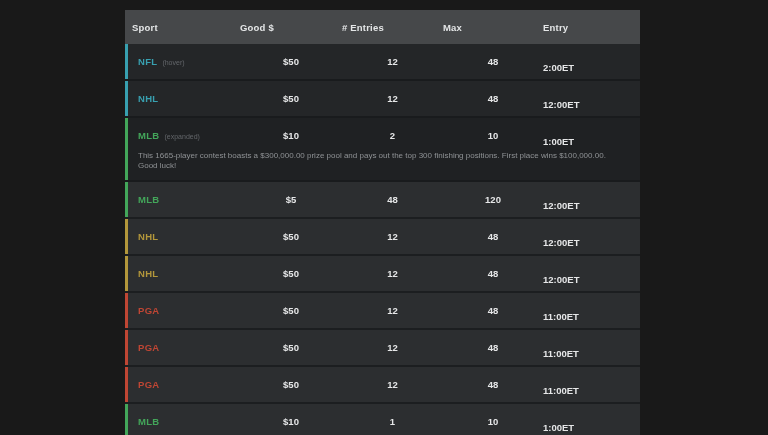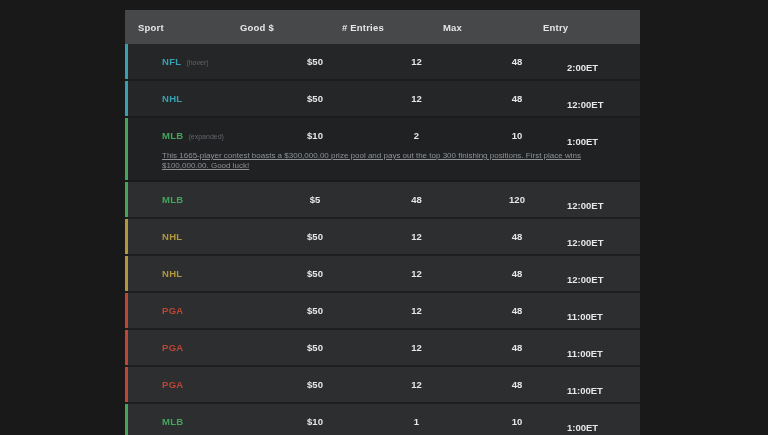--- a/index.html
+++ b/index.html
@@ -11,41 +11,41 @@
   }
   .table{
     position:absolute;left:125px;top:10px;width:515px;
   }
   .header-row{
     display:grid;grid-template-columns:115px 102px 101px 100px 1fr;
     align-items:center;height:34px;background:#46484a;
     color:#e4e6e7;font-size:9.5px;font-weight:bold;letter-spacing:.2px;
   }
   .header-row .cell{cursor:pointer;}
-  .cell.c0{padding-left:13px;}
+  .cell.c0{padding-left:7px;}
   .row{
-    position:relative;background:#2c2e30;border-bottom:2px solid #1c1e20;padding-left:24px;
+    position:relative;background:#2c2e30;border-bottom:2px solid #1c1e20;
   }
   .row.top-group{background:#242628;border-bottom-color:#191b1d;}
   .row.expanded{background:#1f2123;}
   .row .main{
     display:grid;grid-template-columns:115px 102px 101px 100px 1fr;
     align-items:center;height:35px;
   }
   .strip{
     position:absolute;left:0;top:0;bottom:0;width:3px;
   }
   .sport-cell{display:flex;align-items:baseline;gap:5px;padding-left:13px;}
   .sport-label{font-size:9.5px;font-weight:bold;letter-spacing:.3px;}
   .note{font-size:7px;color:#63666a;}
   .val{font-size:9.5px;font-weight:bold;color:#e6e7e8;text-align:center;}
   .time{font-size:9.5px;font-weight:bold;color:#e6e7e8;margin-top:12px;}
   .detail{
     padding:0 14px 8px 13px;margin-top:-2px;
-    font-size:8px;color:#8f9295;line-height:1.3;text-decoration:underline;
+    font-size:8px;color:#8f9295;line-height:1.3;
   }
 </style>
 </head>
 <body>
 
 <div class="table">
   <div class="header-row">
       <div class="cell c0">Sport</div>
       <div class="cell c1">Good $</div>
       <div class="cell c2"># Entries</div>

